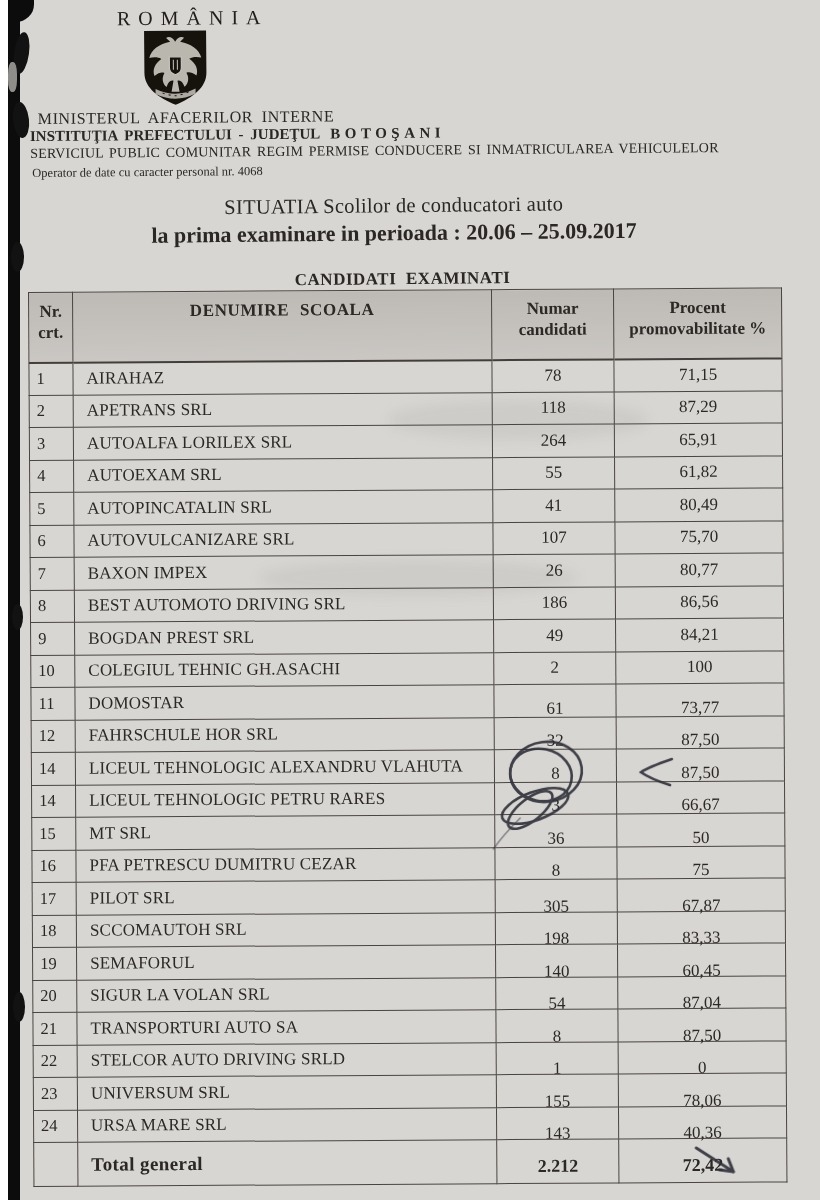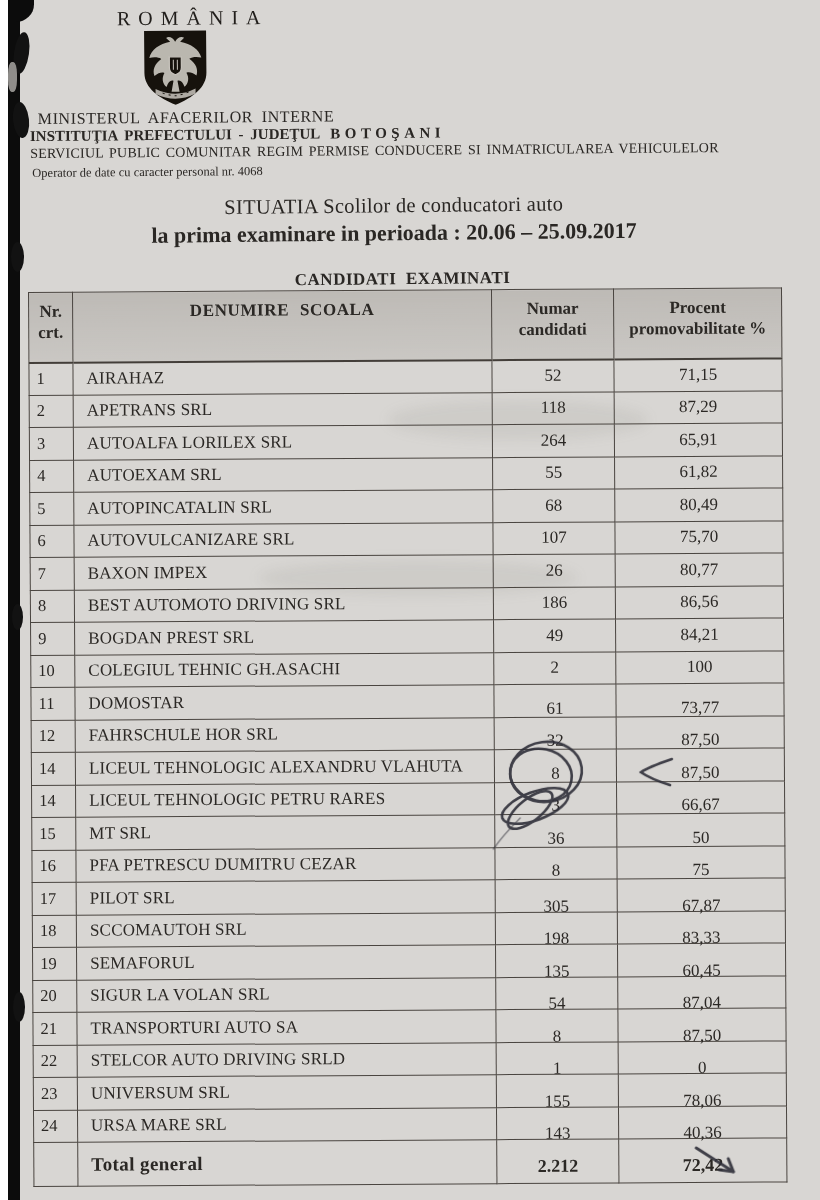--- a/index.html
+++ b/index.html
@@ -128,21 +128,21 @@
           <th>Numar
 candidati</th>
           <th>Procent
 promovabilitate %</th>
         </tr>
       </thead>
       <tbody>
           <tr>
             <td class="c-nr"><span>1</span></td>
             <td class="c-name"><span>AIRAHAZ</span></td>
-            <td class="c-num"><span>52</span></td>
+            <td class="c-num"><span>78</span></td>
             <td class="c-num"><span>71,15</span></td>
           </tr>
           <tr>
             <td class="c-nr"><span>2</span></td>
             <td class="c-name"><span>APETRANS SRL</span></td>
             <td class="c-num"><span>118</span></td>
             <td class="c-num"><span>87,29</span></td>
           </tr>
           <tr>
             <td class="c-nr"><span>3</span></td>
@@ -152,21 +152,21 @@
           </tr>
           <tr>
             <td class="c-nr"><span>4</span></td>
             <td class="c-name"><span>AUTOEXAM SRL</span></td>
             <td class="c-num"><span>55</span></td>
             <td class="c-num"><span>61,82</span></td>
           </tr>
           <tr>
             <td class="c-nr"><span>5</span></td>
             <td class="c-name"><span>AUTOPINCATALIN SRL</span></td>
-            <td class="c-num"><span>68</span></td>
+            <td class="c-num"><span>41</span></td>
             <td class="c-num"><span>80,49</span></td>
           </tr>
           <tr>
             <td class="c-nr"><span>6</span></td>
             <td class="c-name"><span>AUTOVULCANIZARE SRL</span></td>
             <td class="c-num"><span>107</span></td>
             <td class="c-num"><span>75,70</span></td>
           </tr>
           <tr>
             <td class="c-nr"><span>7</span></td>
@@ -236,21 +236,21 @@
           </tr>
           <tr>
             <td class="c-nr"><span>18</span></td>
             <td class="c-name"><span>SCCOMAUTOH SRL</span></td>
             <td class="c-num"><span class="vshift2">198</span></td>
             <td class="c-num"><span class="vshift2">83,33</span></td>
           </tr>
           <tr>
             <td class="c-nr"><span>19</span></td>
             <td class="c-name"><span>SEMAFORUL</span></td>
-            <td class="c-num"><span class="vshift2">135</span></td>
+            <td class="c-num"><span class="vshift2">140</span></td>
             <td class="c-num"><span class="vshift2">60,45</span></td>
           </tr>
           <tr>
             <td class="c-nr"><span>20</span></td>
             <td class="c-name"><span>SIGUR LA VOLAN SRL</span></td>
             <td class="c-num"><span class="vshift2">54</span></td>
             <td class="c-num"><span class="vshift2">87,04</span></td>
           </tr>
           <tr>
             <td class="c-nr"><span>21</span></td>

